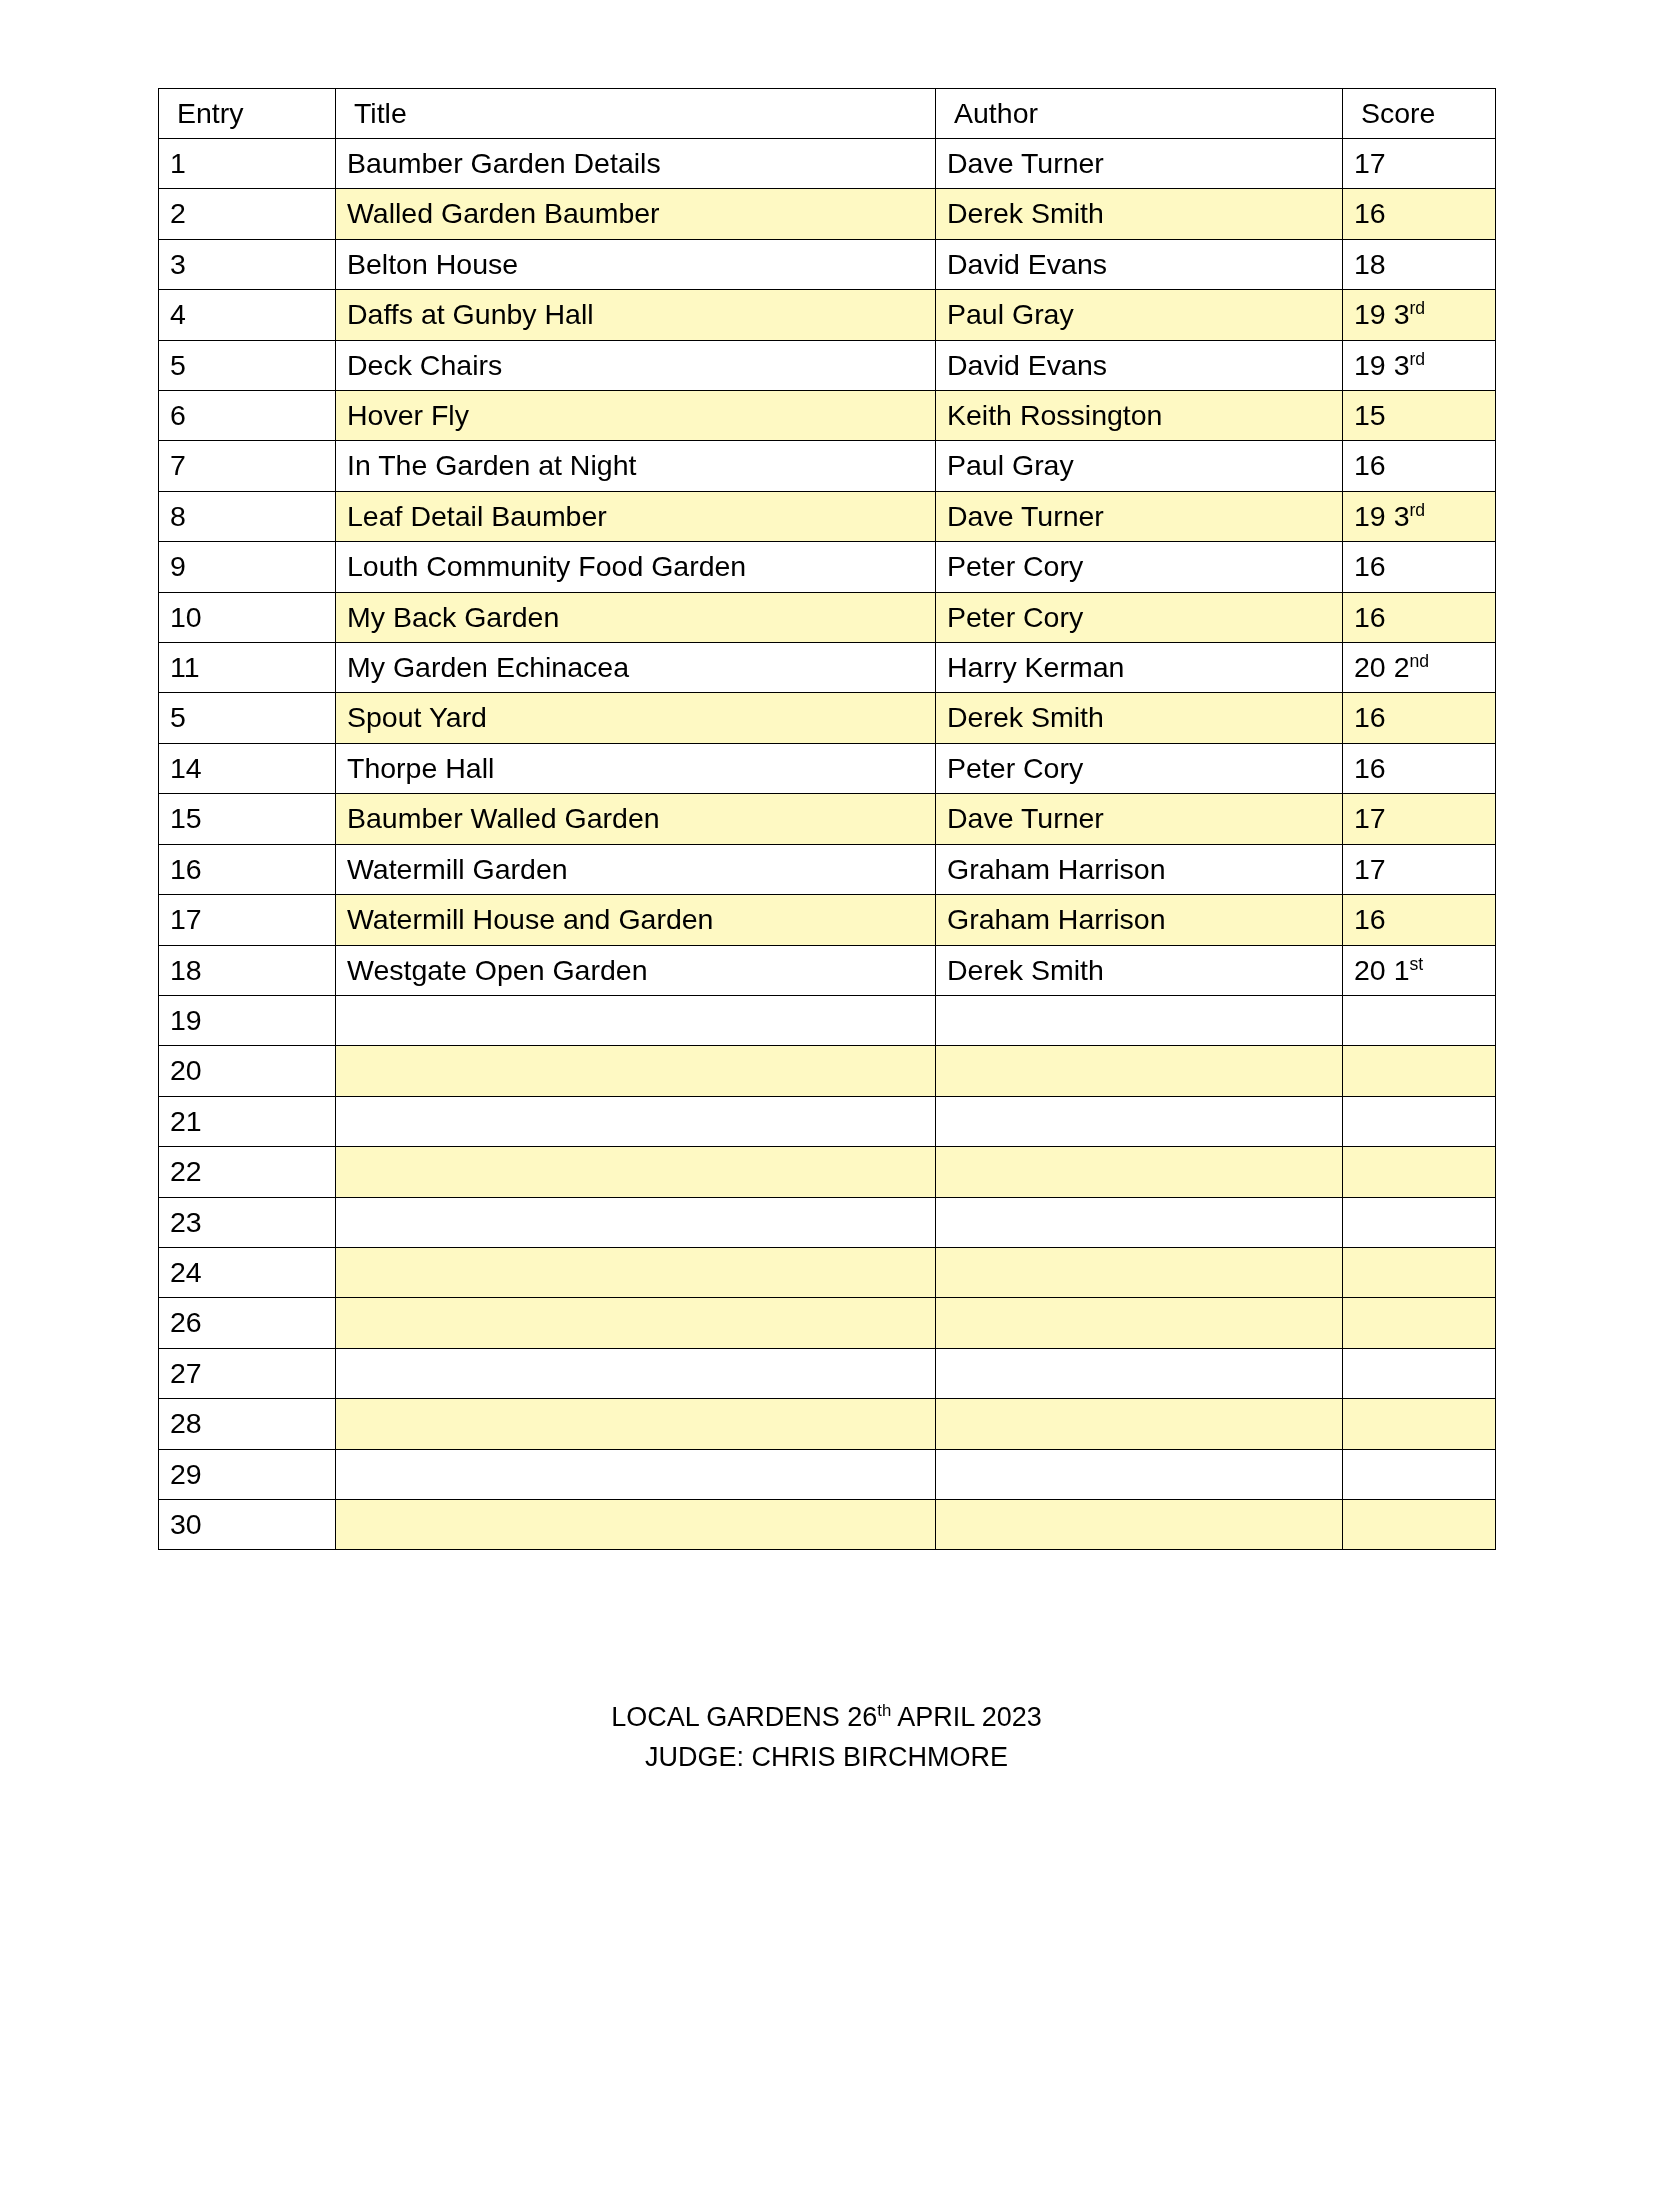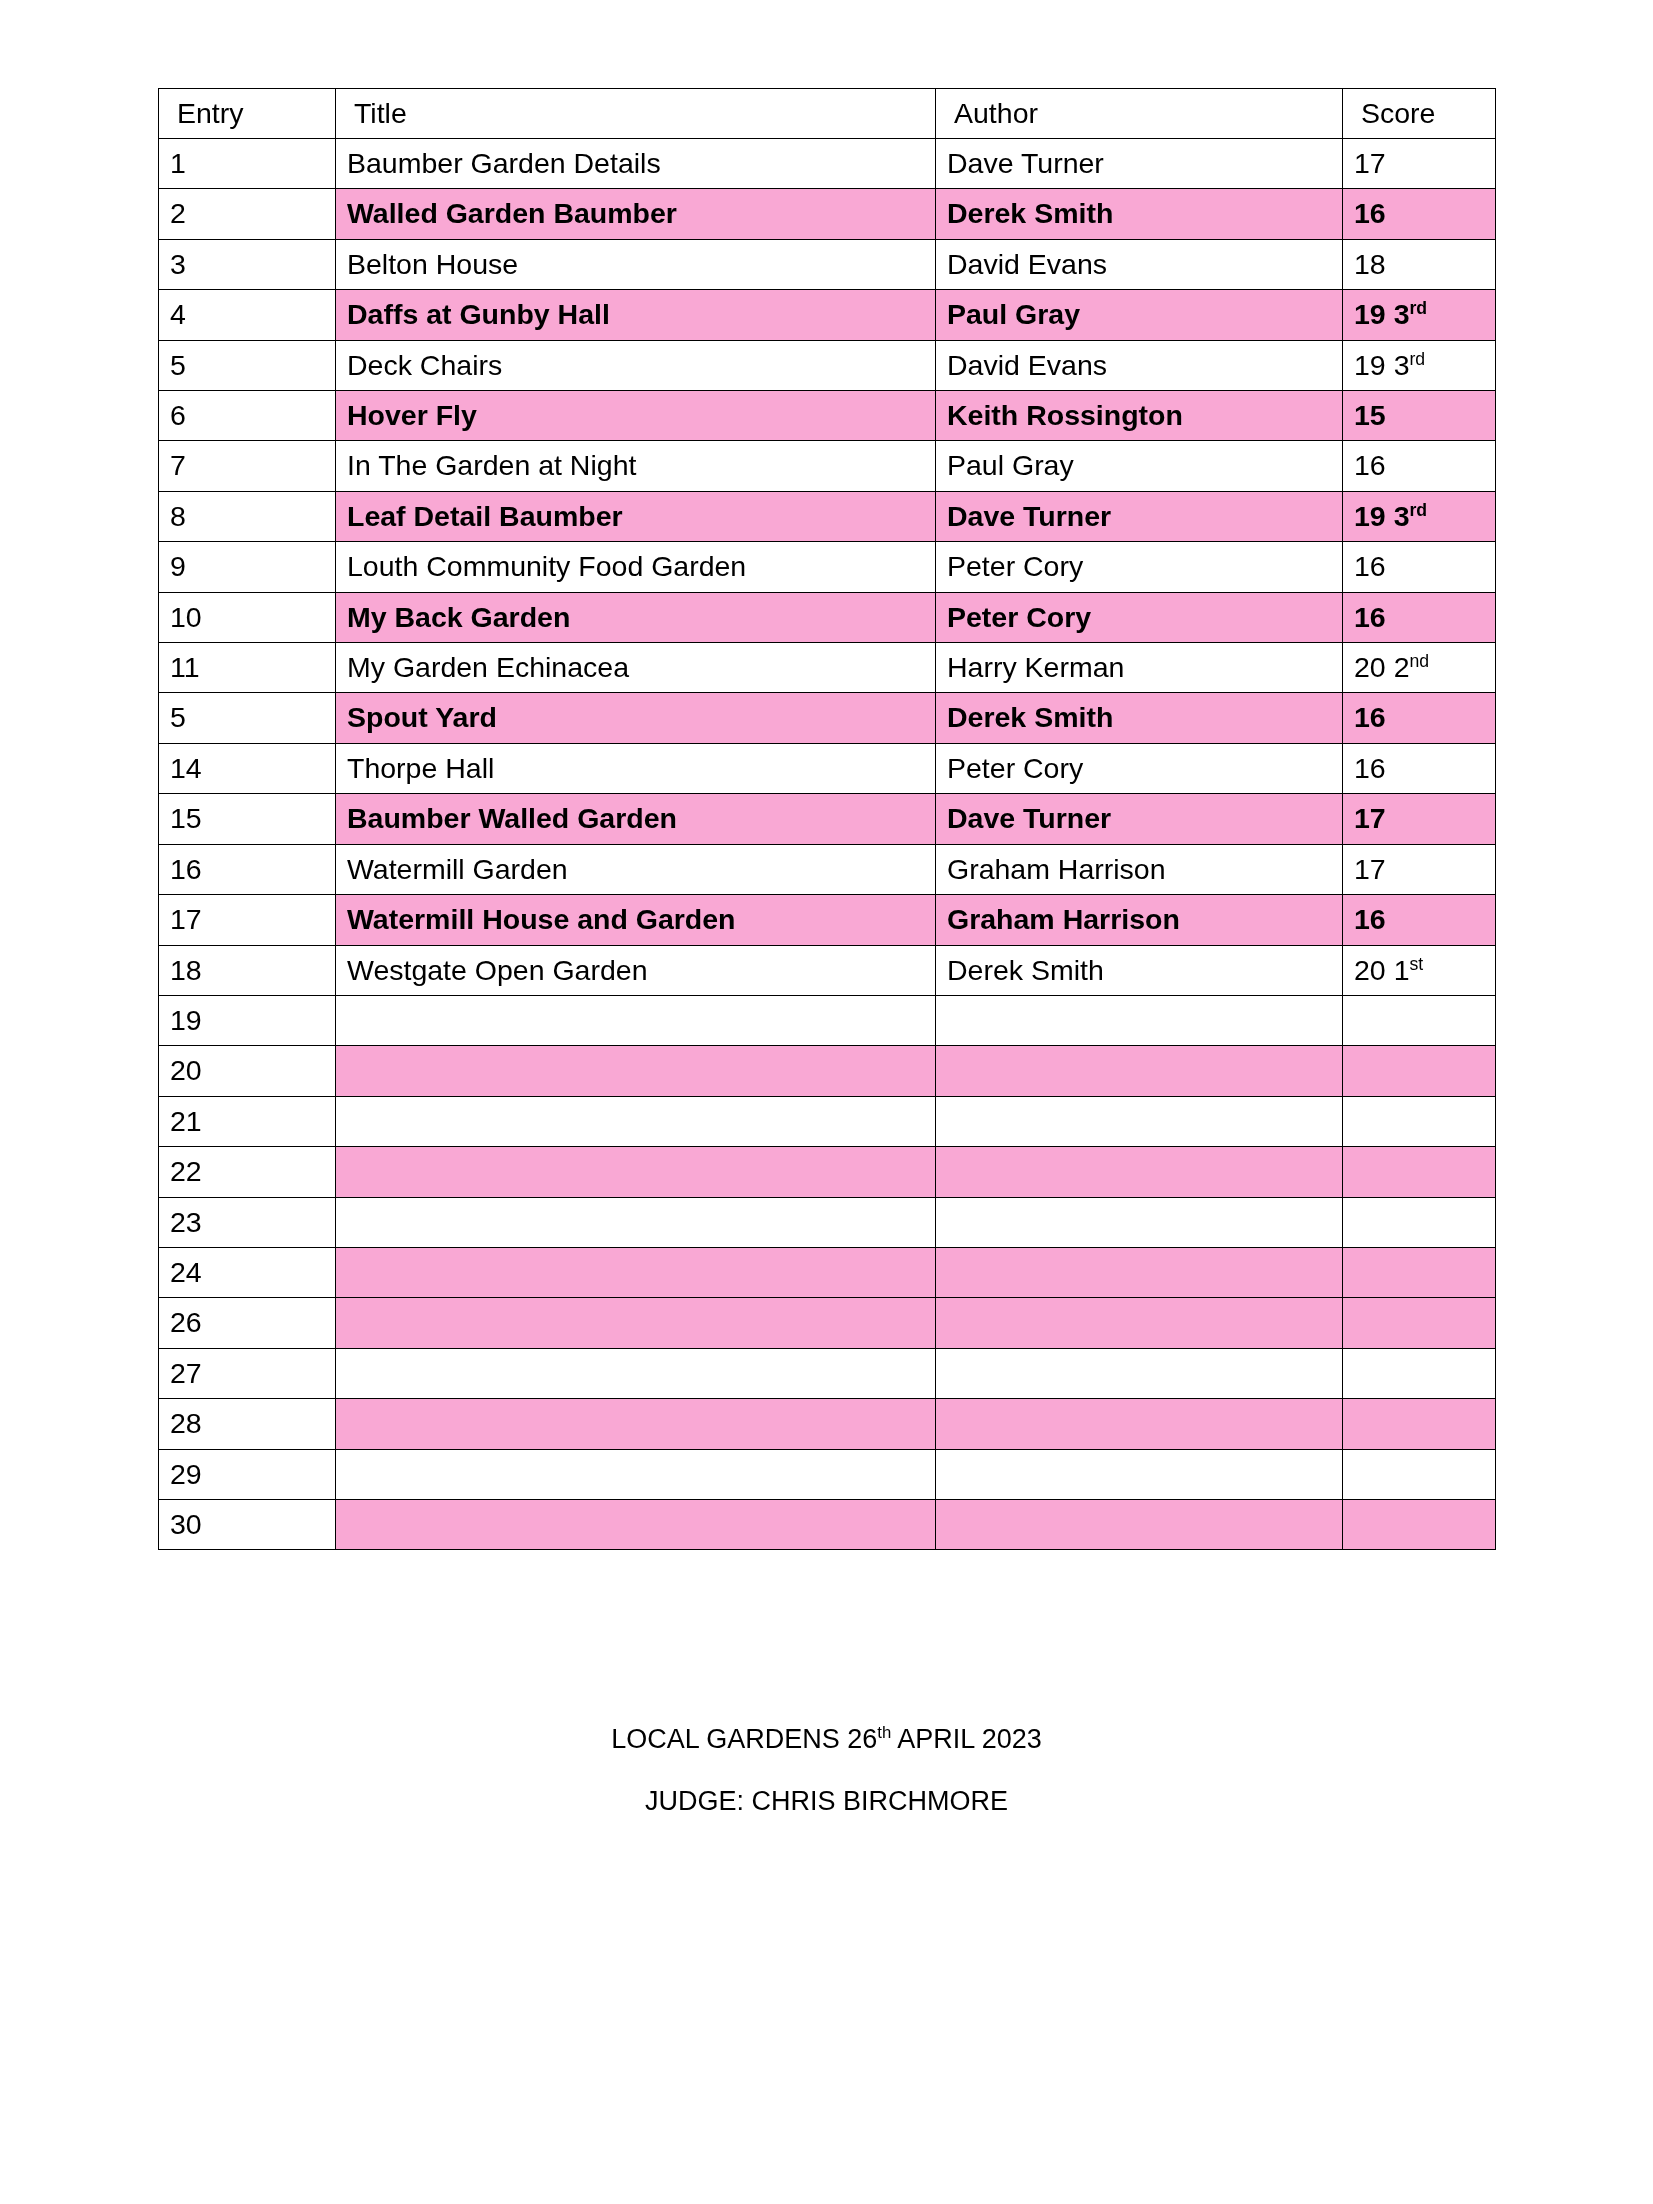--- a/index.html
+++ b/index.html
@@ -53,40 +53,40 @@
     height: 49px;
     line-height: 49px;
     padding-left: 18px;
   }
   th.h-entry { text-align: left; }
   th.h-title,
   th.h-author,
   th.h-score { text-align: center; }
   th.h-score { text-align: left; padding-left: 11px; }
 
-  tr.shaded td.shade-cell { background: #f9a8d4; font-weight: bold; }
+  tr.shaded td.shade-cell { background: #fef9c3; }
 
   td.entry-cell { background: #ffffff; }
 
   sup {
     font-size: 0.62em;
     vertical-align: super;
     line-height: 0;
   }
 
   .footer {
     position: absolute;
     left: 0;
     top: 1697px;
     width: 1653px;
     text-align: center;
     font-size: 27px;
     line-height: 40px;
   }
-  .footer .line { display: block; margin-top: 22px; }
+  .footer .line { display: block; }
 </style>
 </head>
 <body>
 
 <div class="page">
 
   <div class="table-wrap">
     <table class="results">
       <colgroup>
         <col class="c-entry">

